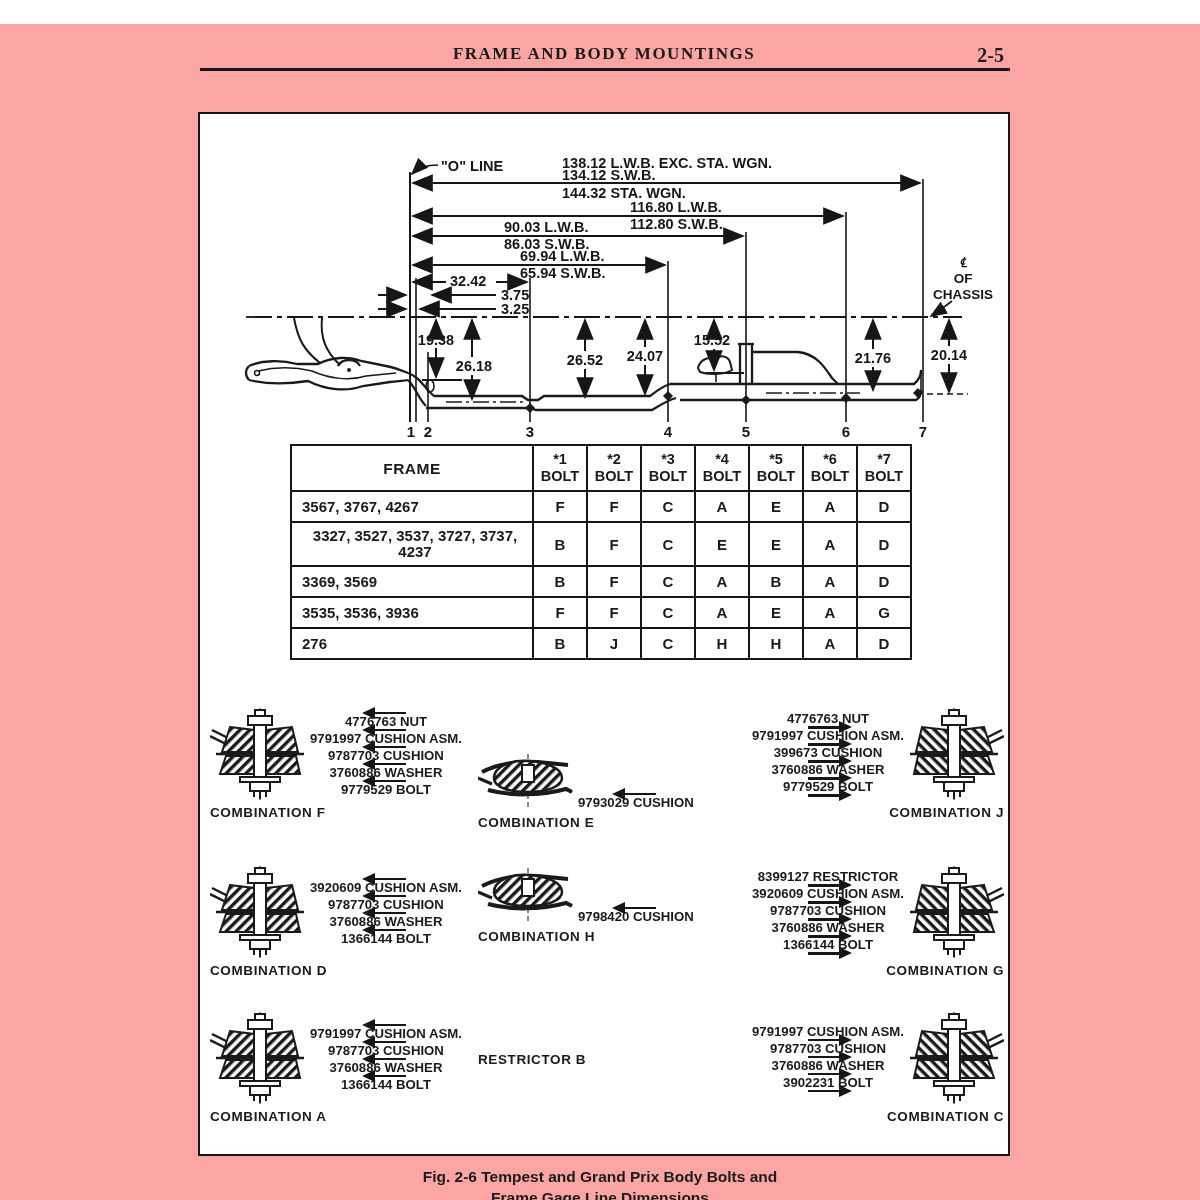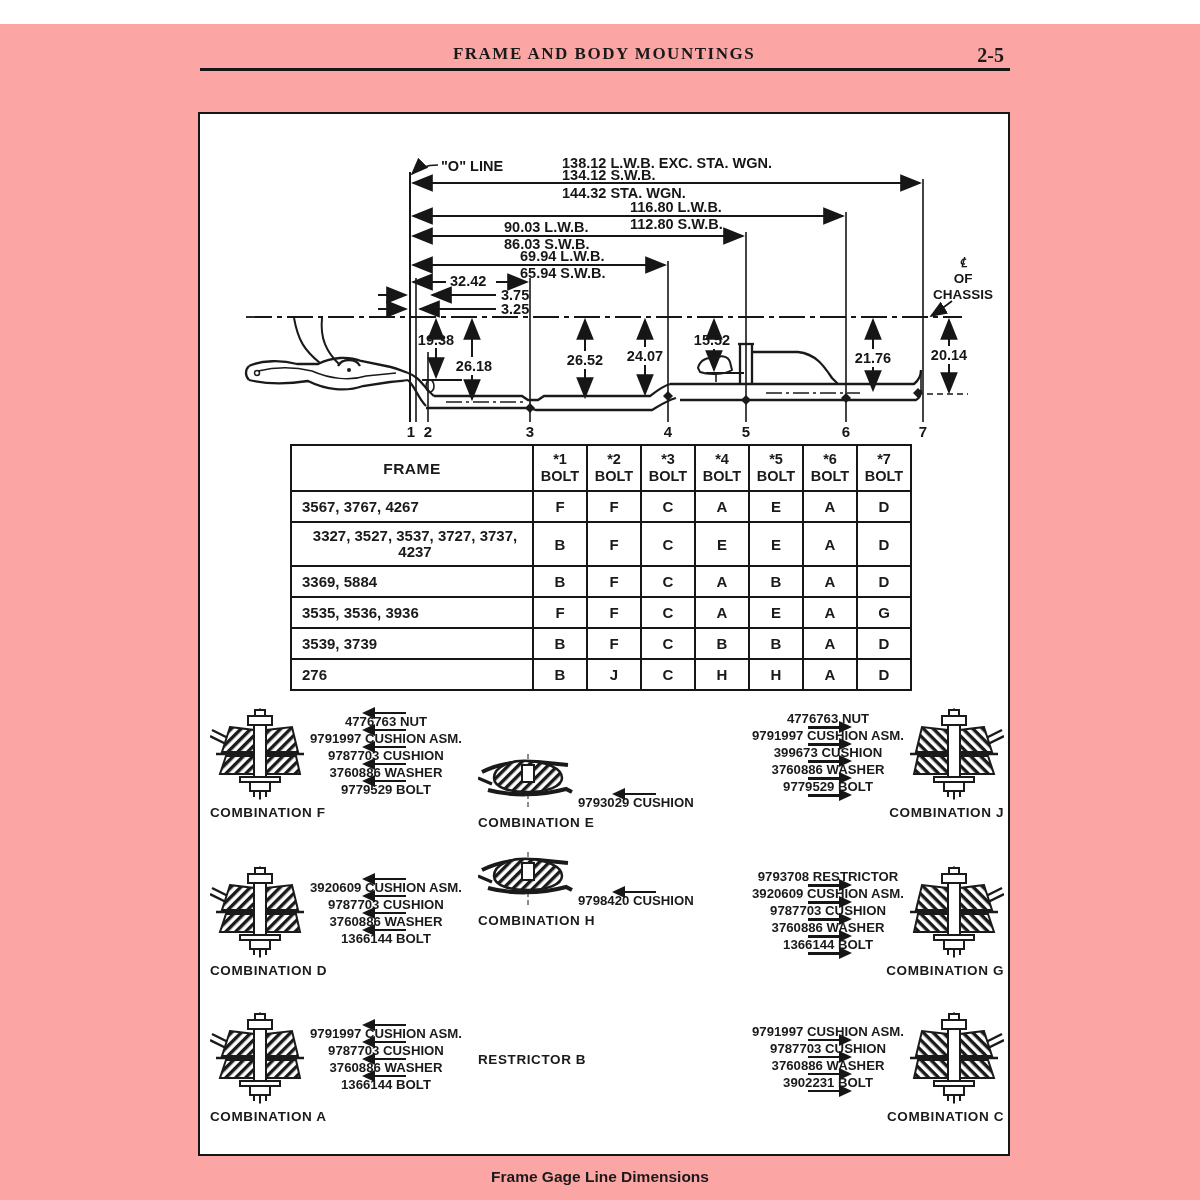--- a/index.html
+++ b/index.html
@@ -276,48 +276,38 @@
         <td class="m mc">3327, 3527, 3537, 3727, 3737, 4237</td>
         <td>B</td>
             <td>F</td>
             <td>C</td>
             <td>E</td>
             <td>E</td>
             <td>A</td>
             <td>D</td>
       </tr>
       <tr>
-        <td class="m">3369, 5884</td>
+        <td class="m">3369, 3569</td>
         <td>B</td>
             <td>F</td>
             <td>C</td>
             <td>A</td>
             <td>B</td>
             <td>A</td>
             <td>D</td>
       </tr>
       <tr>
         <td class="m">3535, 3536, 3936</td>
         <td>F</td>
             <td>F</td>
             <td>C</td>
             <td>A</td>
             <td>E</td>
             <td>A</td>
             <td>G</td>
-      </tr>
-      <tr>
-        <td class="m">3539, 3739</td>
-        <td>B</td>
-            <td>F</td>
-            <td>C</td>
-            <td>B</td>
-            <td>B</td>
-            <td>A</td>
-            <td>D</td>
       </tr>
       <tr>
         <td class="m">276</td>
         <td>B</td>
             <td>J</td>
             <td>C</td>
             <td>H</td>
             <td>H</td>
             <td>A</td>
             <td>D</td>
@@ -424,40 +414,40 @@
             </div>
           <div class="part">
               <span class="lead-l"></span>
               <span>1366144 BOLT</span>
             </div>
         </div>
       </div>
       <div class="cname">COMBINATION D</div>
     </div>
 
-    <div class="combo c-mid" style="left:278px;top:738px;width:260px">
+    <div class="combo c-mid" style="left:278px;top:754px;width:260px">
       <div class="c-body">
         <svg class="fig" width="100" height="56" viewBox="0 0 100 56">
             <use href="#sym-cushion"></use>
           </svg>
         <div class="parts">
           <div class="part">
               <span class="lead-l"></span>
               <span>9798420 CUSHION</span>
             </div>
         </div>
       </div>
       <div class="cname">COMBINATION H</div>
     </div>
 
     <div class="combo c-right" style="left:500px;top:752px;width:304px">
       <div class="c-body">
         <div class="parts">
           <div class="part">
-              <span>9793708 RESTRICTOR</span>
+              <span>8399127 RESTRICTOR</span>
               <span class="lead-r"></span>
             </div>
           <div class="part">
               <span>3920609 CUSHION ASM.</span>
               <span class="lead-r"></span>
             </div>
           <div class="part">
               <span>9787703 CUSHION</span>
               <span class="lead-r"></span>
             </div>
@@ -535,16 +525,17 @@
               <use href="#sym-bolt"></use>
             </g>
           </svg>
       </div>
       <div class="cname">COMBINATION C</div>
     </div>
 
   </div>
 
   <div class="caption">
+    <div>Fig. 2-6 Tempest and Grand Prix Body Bolts and</div>
     <div>Frame Gage Line Dimensions</div>
   </div>
 
 </div>
 
 </body></html>

